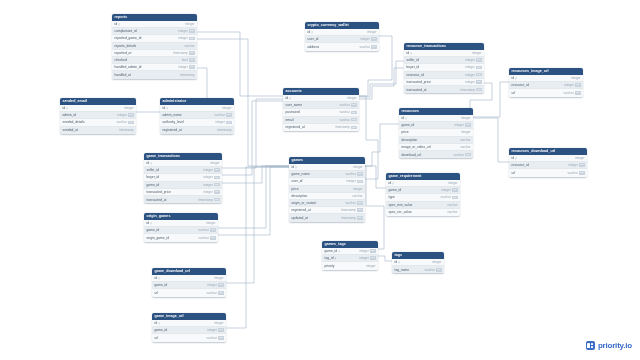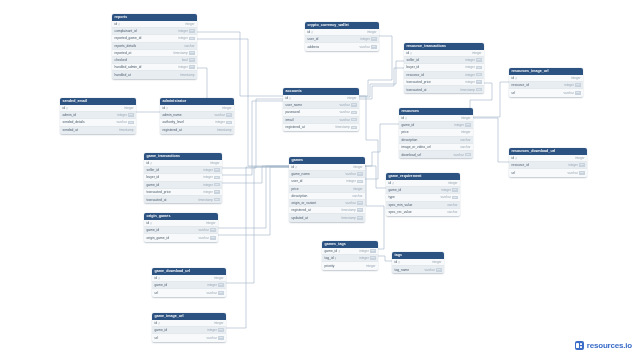--- a/index.html
+++ b/index.html
@@ -886,16 +886,16 @@
         </div>
       </div>
     </div>
 
   <div id="logo">
     <span class="mark">
         <i class="a"></i>
         <i class="b"></i>
         <i class="c"></i>
       </span>
-    <span class="word">resources.io</span>
+    <span class="word">priority.io</span>
   </div>
 
 </div>
 
 </body></html>

